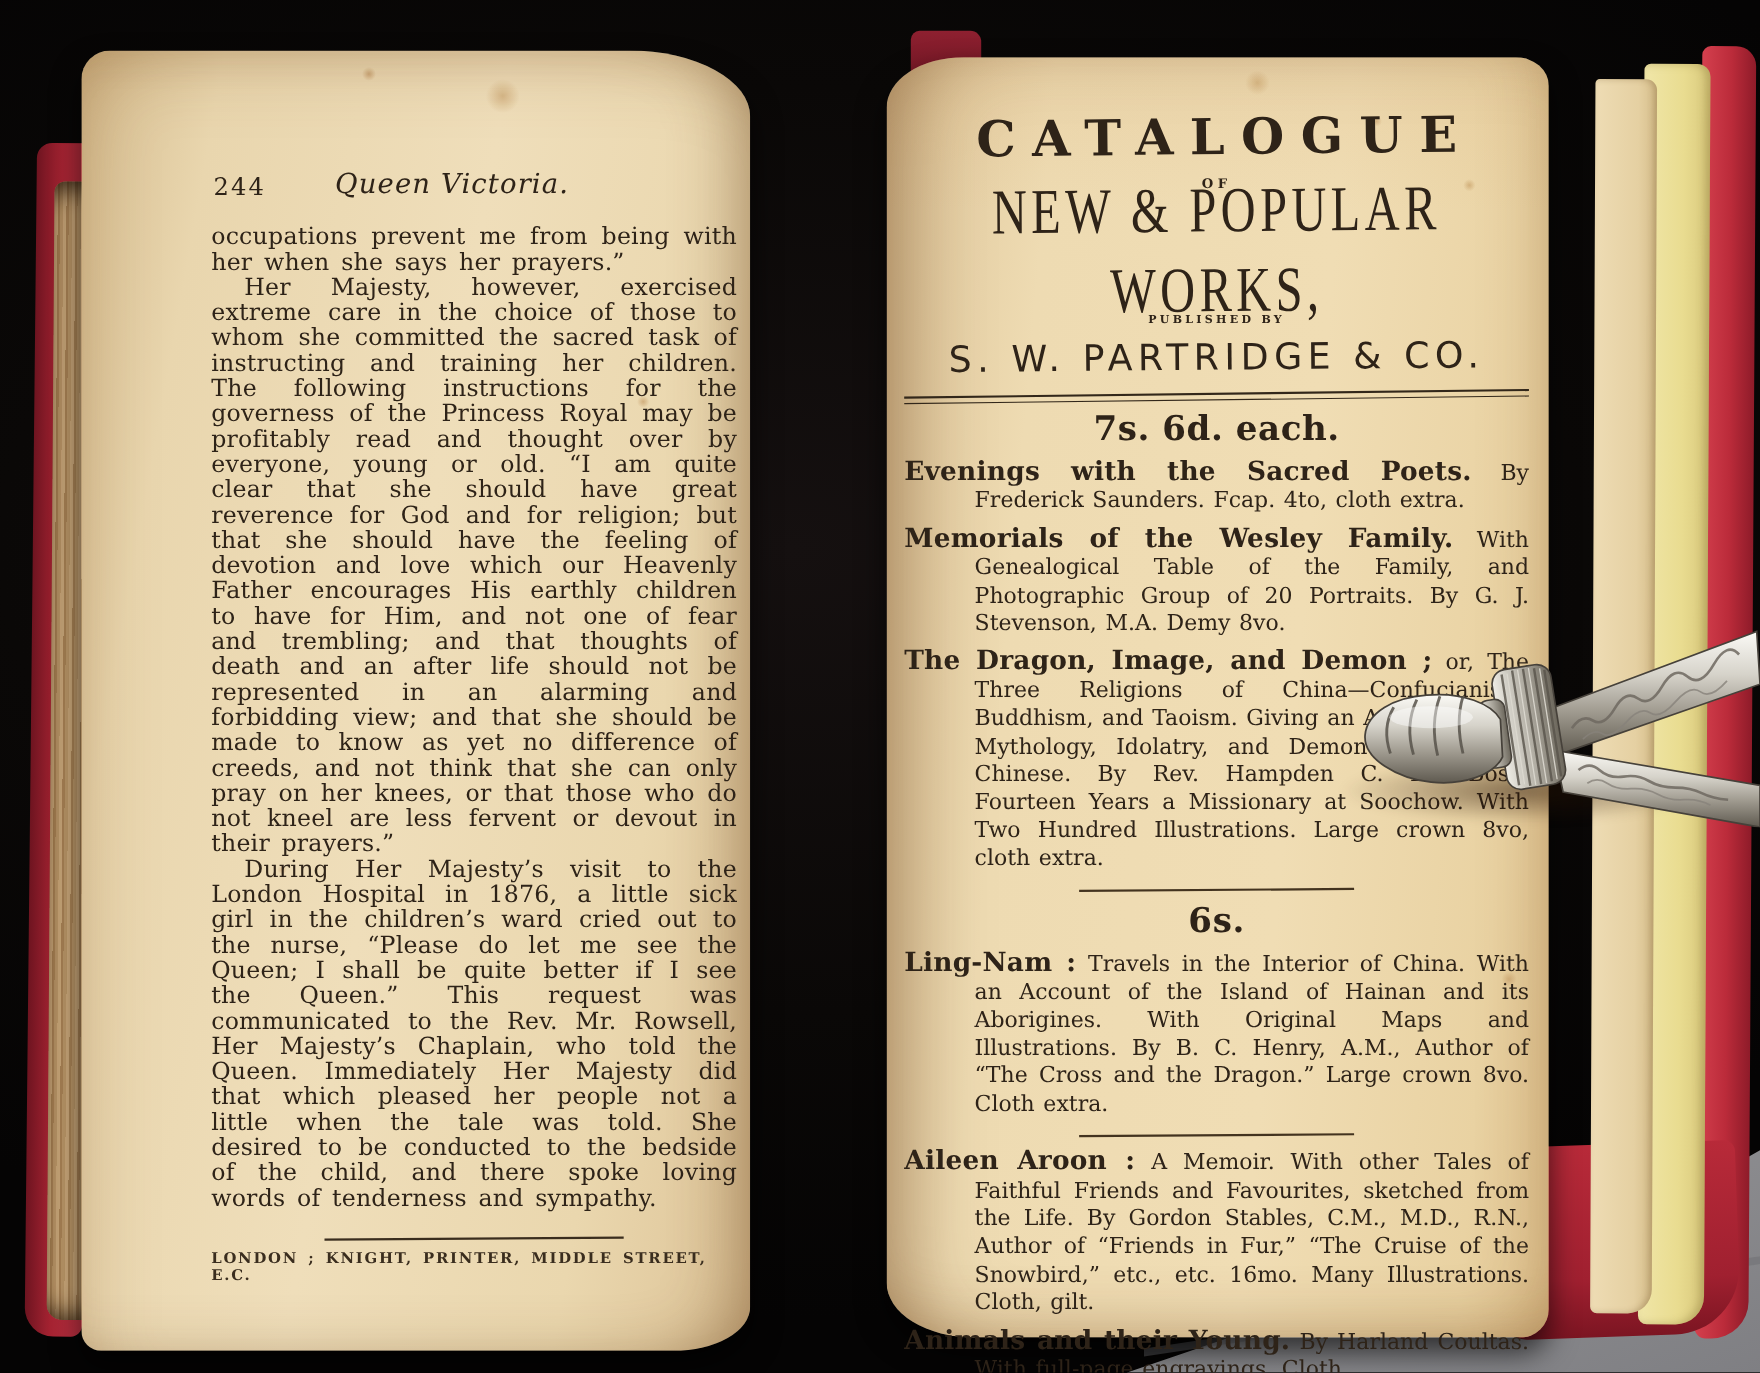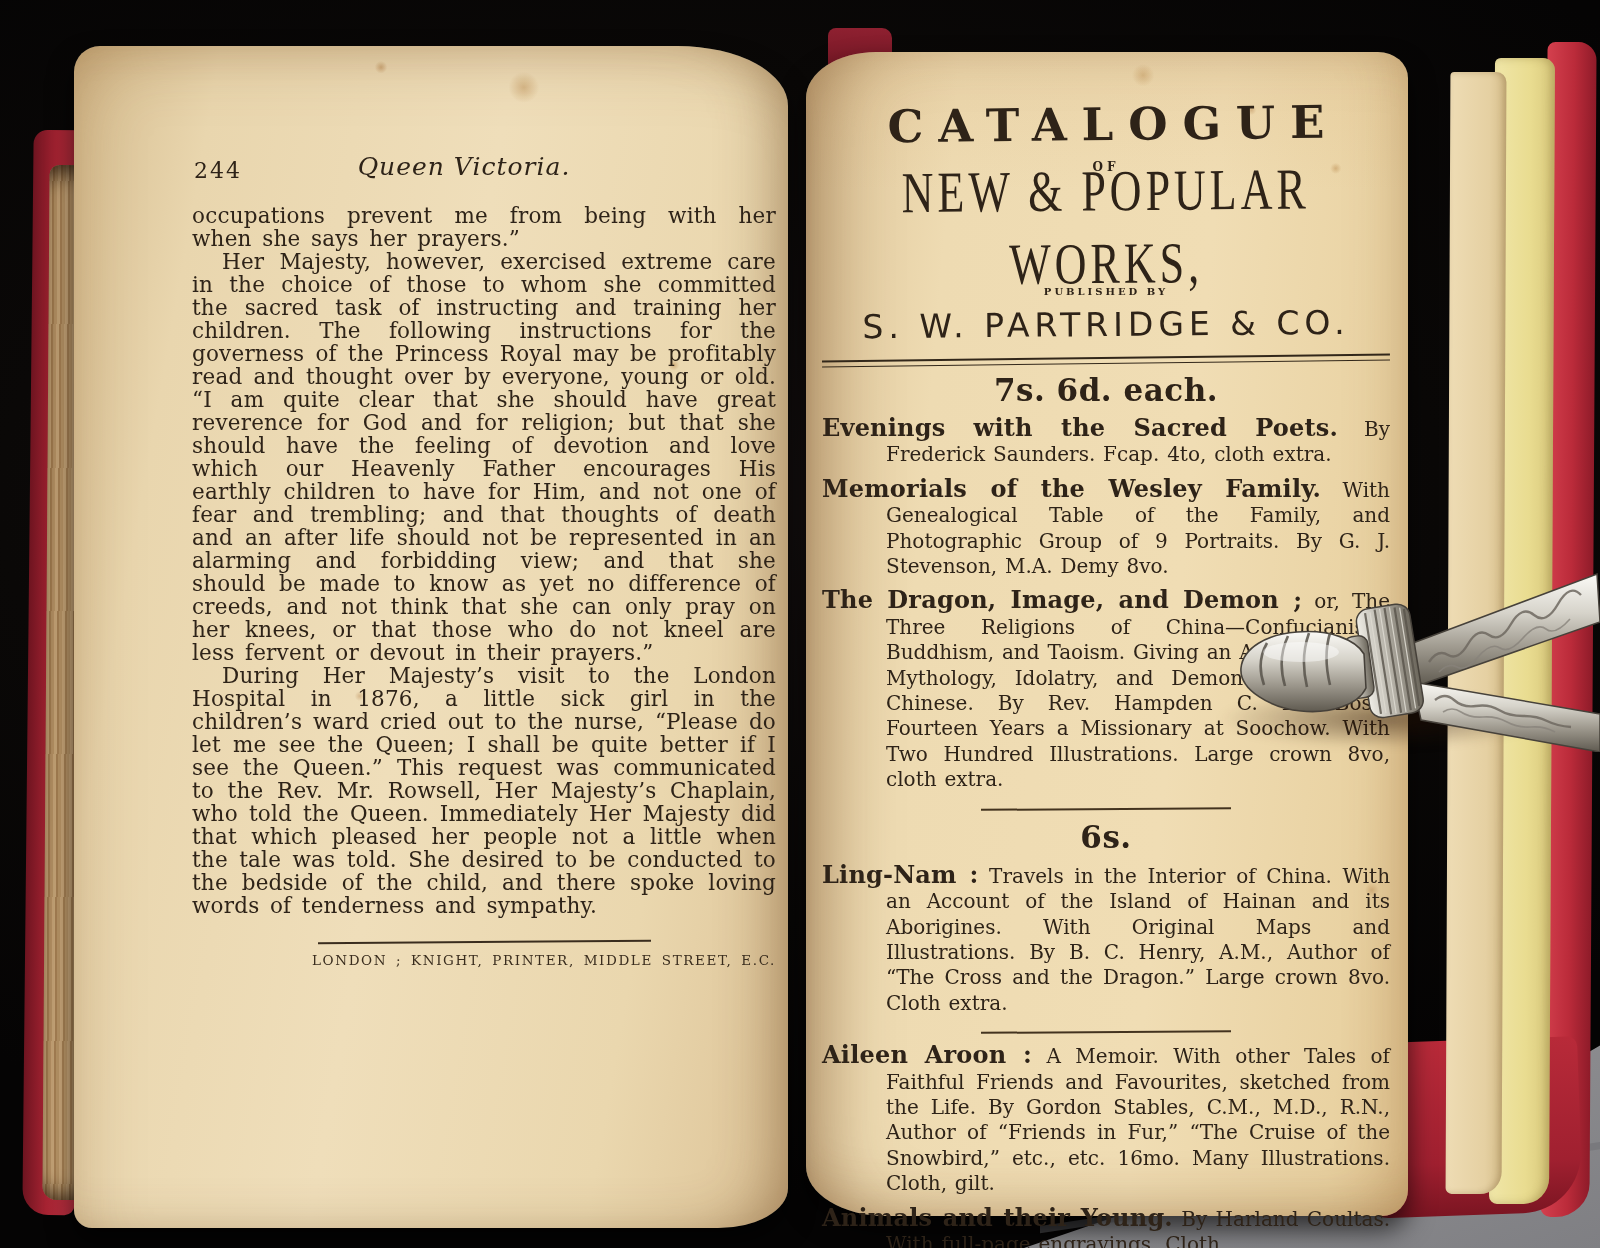--- a/index.html
+++ b/index.html
@@ -38,21 +38,21 @@
     box-shadow:inset -4px 0 8px rgba(120,100,40,.35);}
   .underpage{position:absolute;left:1448px;top:72px;width:56px;height:1122px;
     background:linear-gradient(90deg,#eedcb4 0%, #e5d0a2 70%, #d5bd8a 100%);
     border-radius:4px 10px 22px 6px;transform:rotate(.25deg);
     box-shadow:inset -3px 0 6px rgba(110,80,35,.3);}
   .gutter-red{position:absolute;left:828px;top:28px;width:64px;height:52px;
     background:linear-gradient(180deg,#8e2030 0%, #6e1522 100%);border-radius:8px 10px 2px 2px;}
 
   
   .page{position:absolute;color:#2e2318;}
-  .page-left{left:74px;top:46px;width:714px;height:1182px;z-index:3;
+  .page-left{left:74px;top:46px;width:608px;height:1182px;z-index:3;
     border-radius:26px 110px 70px 18px / 26px 60px 40px 18px;
     background:
       radial-gradient(circle 22px at 63% 3.5%, rgba(168,112,44,.35), rgba(168,112,44,0) 70%),
       radial-gradient(circle 9px at 43% 1.8%, rgba(160,100,40,.4), rgba(160,100,40,0) 70%),
       radial-gradient(circle 8px at 84% 27%, rgba(165,105,40,.38), rgba(165,105,40,0) 70%),
       radial-gradient(circle 7px at 40% 55%, rgba(160,100,40,.3), rgba(160,100,40,0) 70%),
       radial-gradient(circle 6px at 30% 63%, rgba(160,100,40,.3), rgba(160,100,40,0) 70%),
       linear-gradient(100deg,#d6bd90 0%, #e9d6ae 16%, #efdeba 48%, #ead7ae 78%, #dcc296 100%);
     box-shadow:inset -34px -8px 60px -24px rgba(95,55,18,.45),
                inset 28px 34px 70px -32px rgba(130,80,30,.35),
@@ -73,21 +73,21 @@
   
   .lp-inner{position:absolute;left:118px;right:12px;top:104px;}
   .lp-head{position:relative;height:46px;margin-bottom:8px;}
   .folio{position:absolute;left:2px;top:8px;font-size:22px;letter-spacing:2px;}
   .running-title{position:absolute;left:0;right:40px;top:2px;text-align:center;
     font-style:italic;font-size:25px;letter-spacing:1px;}
   .lp-text p{margin:0;font-size:21.5px;line-height:23px;text-align:justify;
     word-spacing:3.5px;letter-spacing:.2px;}
   .lp-text p.indent{text-indent:30px;}
   .imprint-rule{width:57%;margin:24px auto 9px;border-top:2px solid #3a2d1e;transform:rotate(-.4deg);}
-  .imprint{text-align:right;font-size:13.5px;letter-spacing:1.6px;word-spacing:3px;font-weight:normal;color:#3a2d1e;}
+  .imprint{text-align:left;font-size:13.5px;letter-spacing:1.6px;word-spacing:3px;font-weight:bold;color:#3a2d1e;}
 
   
   .rp-inner{position:absolute;left:16px;right:18px;top:50px;text-align:center;}
   .cat-title{font-size:45px;letter-spacing:15px;text-indent:15px;line-height:1;
     font-weight:600;transform:rotate(-.6deg);}
   .of-label{font-size:12px;letter-spacing:4px;margin-top:13px;font-weight:bold;}
   .works-title{font-family:"Liberation Serif", serif;font-size:44px;letter-spacing:4px;
     margin-top:2px;transform:scaleY(1.32) rotate(-.4deg);transform-origin:50% 60%;line-height:1.25;}
   .published-by{font-size:10px;letter-spacing:3px;margin-top:0;font-weight:bold;}
   .publisher{font-family:"DejaVu Sans", sans-serif;font-size:33px;letter-spacing:5px;margin-top:8px;transform:rotate(-.5deg);}
@@ -143,21 +143,21 @@
       <div class="cat-title">CATALOGUE</div>
       <div class="of-label">OF</div>
       <div class="works-title">NEW &amp; POPULAR WORKS,</div>
       <div class="published-by">PUBLISHED BY</div>
       <div class="publisher">S. W. PARTRIDGE &amp; CO.</div>
       <div class="dbl-rule"></div>
 
       <div class="sec-head">7s. 6d. each.</div>
       <div class="entries">
         <p class="entry"><b class="etitle">Evenings with the Sacred Poets.</b> <span>By Frederick Saunders. Fcap. 4to, cloth extra.</span></p>
-        <p class="entry"><b class="etitle">Memorials of the Wesley Family.</b> <span>With Genealogical Table of the Family, and Photographic Group of 9 Portraits. By G. J. Stevenson, M.A. Demy 8vo.</span></p>
+        <p class="entry"><b class="etitle">Memorials of the Wesley Family.</b> <span>With Genealogical Table of the Family, and Photographic Group of 20 Portraits. By G. J. Stevenson, M.A. Demy 8vo.</span></p>
         <p class="entry"><b class="etitle">The Dragon, Image, and Demon ;</b> <span>or, The Three Religions of China—Confucianism, Buddhism, and Taoism. Giving an Account of the Mythology, Idolatry, and Demonolatry of the Chinese. By Rev. Hampden C. Du Bose, Fourteen Years a Missionary at Soochow. With Two Hundred Illustrations. Large crown 8vo, cloth extra.</span></p>
       </div>
 
       <div class="srule"></div>
       <div class="sec-head">6s.</div>
       <div class="entries">
         <p class="entry"><b class="etitle">Ling-Nam :</b> <span>Travels in the Interior of China. With an Account of the Island of Hainan and its Aborigines. With Original Maps and Illustrations. By B. C. Henry, A.M., Author of “The Cross and the Dragon.” Large crown 8vo. Cloth extra.</span></p>
       </div>
 
       <div class="srule"></div>

